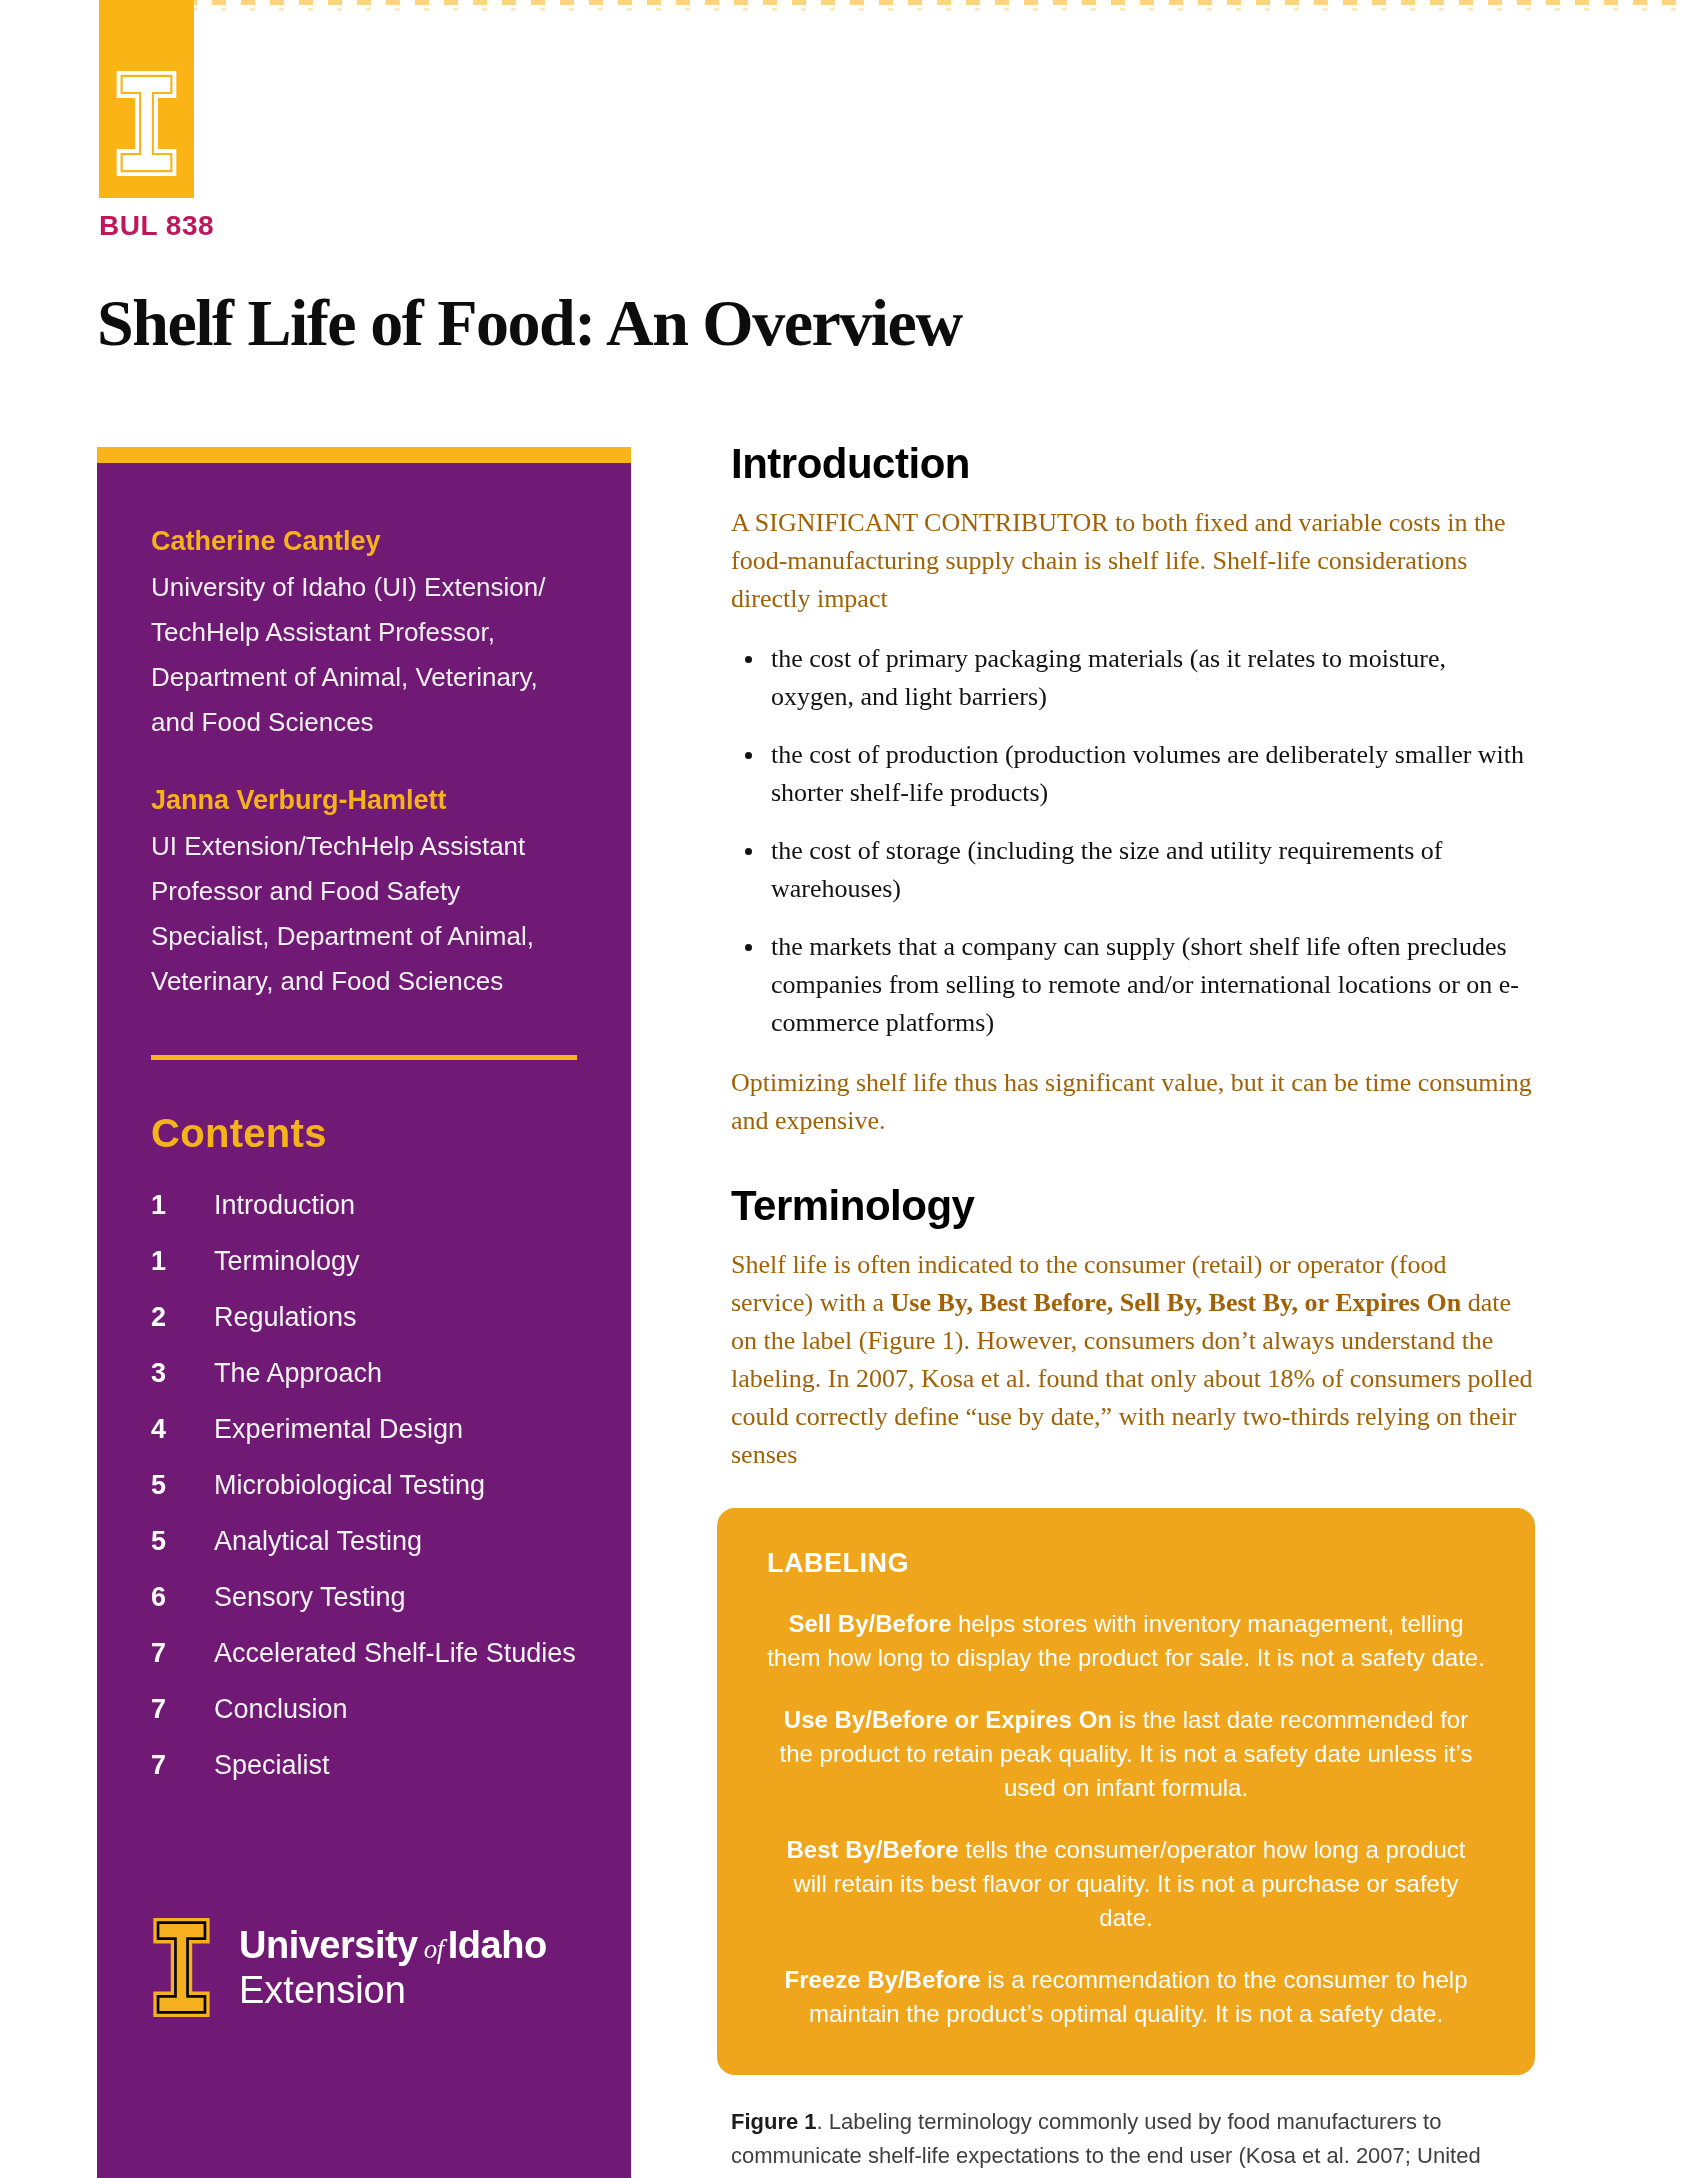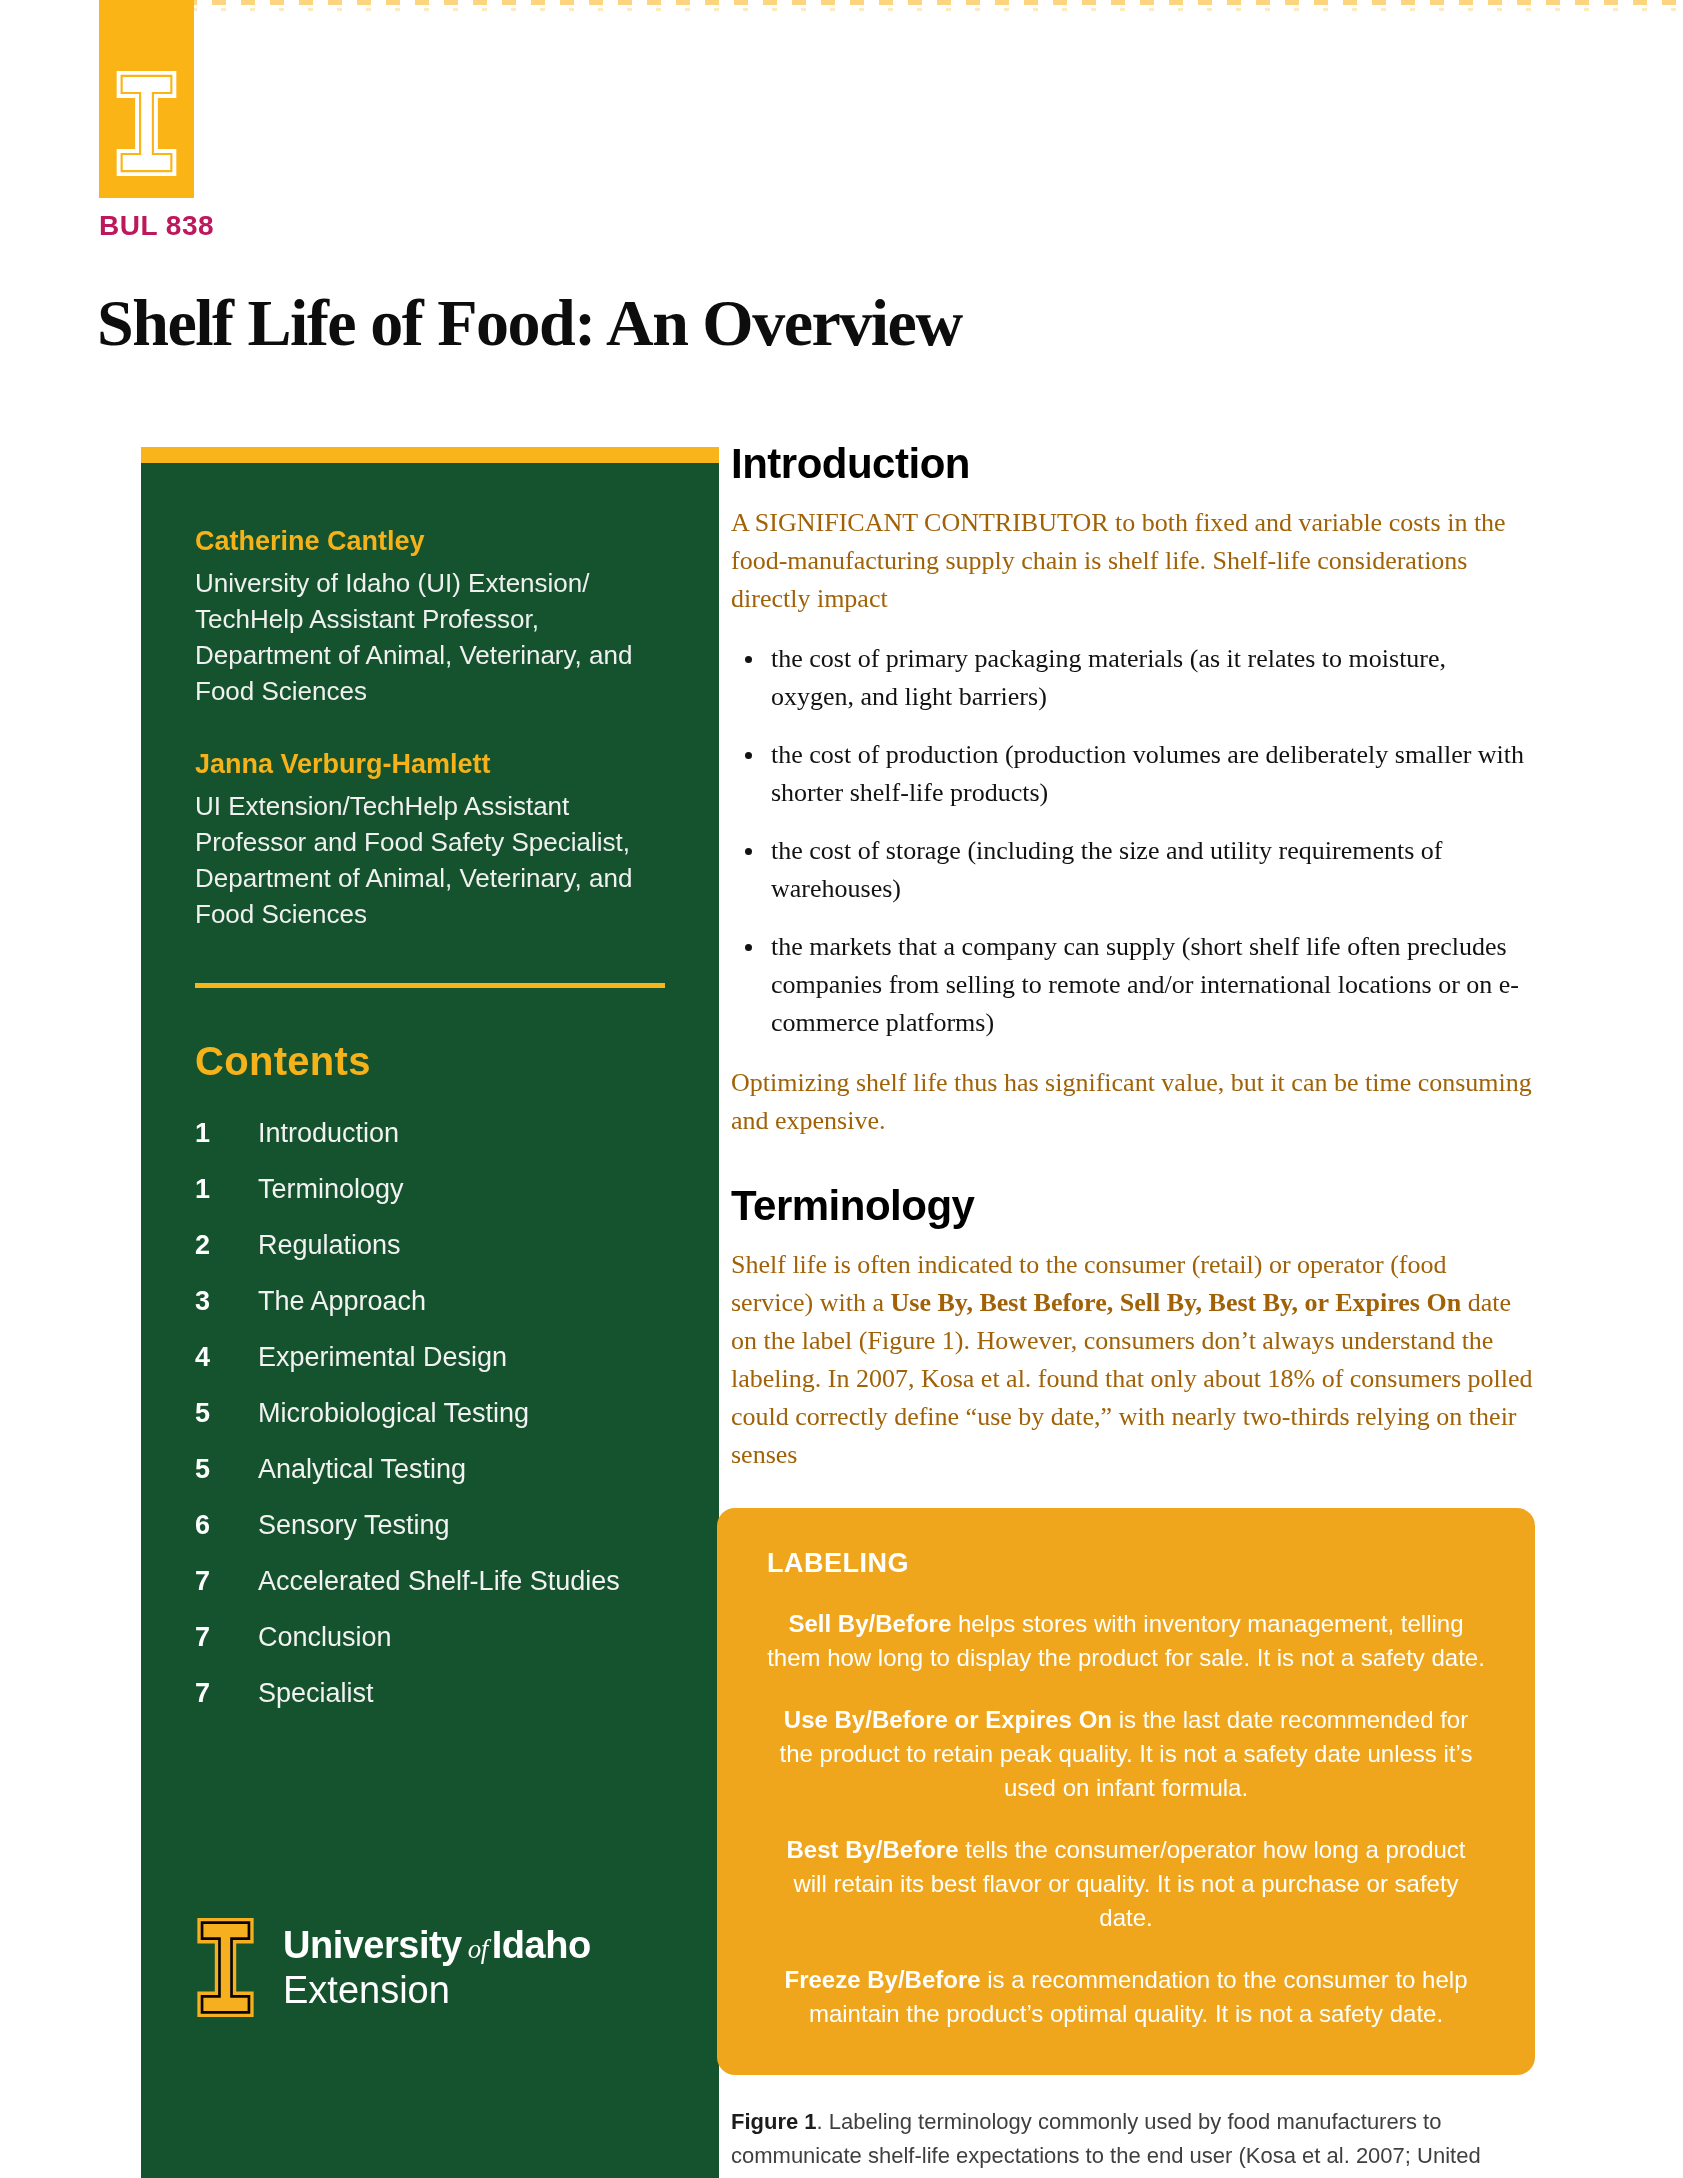--- a/index.html
+++ b/index.html
@@ -27,29 +27,28 @@
     position:absolute;left:99px;top:210px;
     font-size:28px;font-weight:700;color:#be185d;letter-spacing:0.5px;
   }
   .title{
     position:absolute;left:97px;top:285px;width:1485px;margin:0;
     font-family:"Liberation Serif",serif;font-weight:700;
     font-size:66px;letter-spacing:-1.5px;color:#0d0d0d;
   }
   
   .sidebar{
-    position:absolute;left:97px;top:447px;width:578px;bottom:0;
-    background:#14532d;
-    margin-left:44px;
+    position:absolute;left:97px;top:447px;width:534px;bottom:0;
+    background:#701a75;
   }
   .sidebar .gold-strip{height:16px;background:#F9B31B;}
   .sidebar-inner{padding:63px 54px 0 54px;}
   .author{margin-bottom:40px;}
   .author-name{font-size:27px;font-weight:700;color:#F6B21B;margin-bottom:8px;}
-  .author-affil{font-size:26px;line-height:36px;color:#f0f0f0;}
+  .author-affil{font-size:26px;line-height:45px;color:#f0f0f0;}
   .gold-rule{border:none;border-top:5px solid #F9B31B;margin:51px 0 0 0;}
   .contents-heading{
     margin:51px 0 0 0;font-size:40px;font-weight:700;color:#F6B21B;letter-spacing:0.3px;
   }
   .toc{margin-top:34px;}
   .toc-row{display:flex;margin-bottom:25px;}
   .toc-num{width:63px;font-size:27px;font-weight:700;color:#ffffff;}
   .toc-label{font-size:27px;color:#f2f2f2;}
   .ui-logo{
     position:absolute;left:51px;bottom:147px;display:flex;align-items:center;

